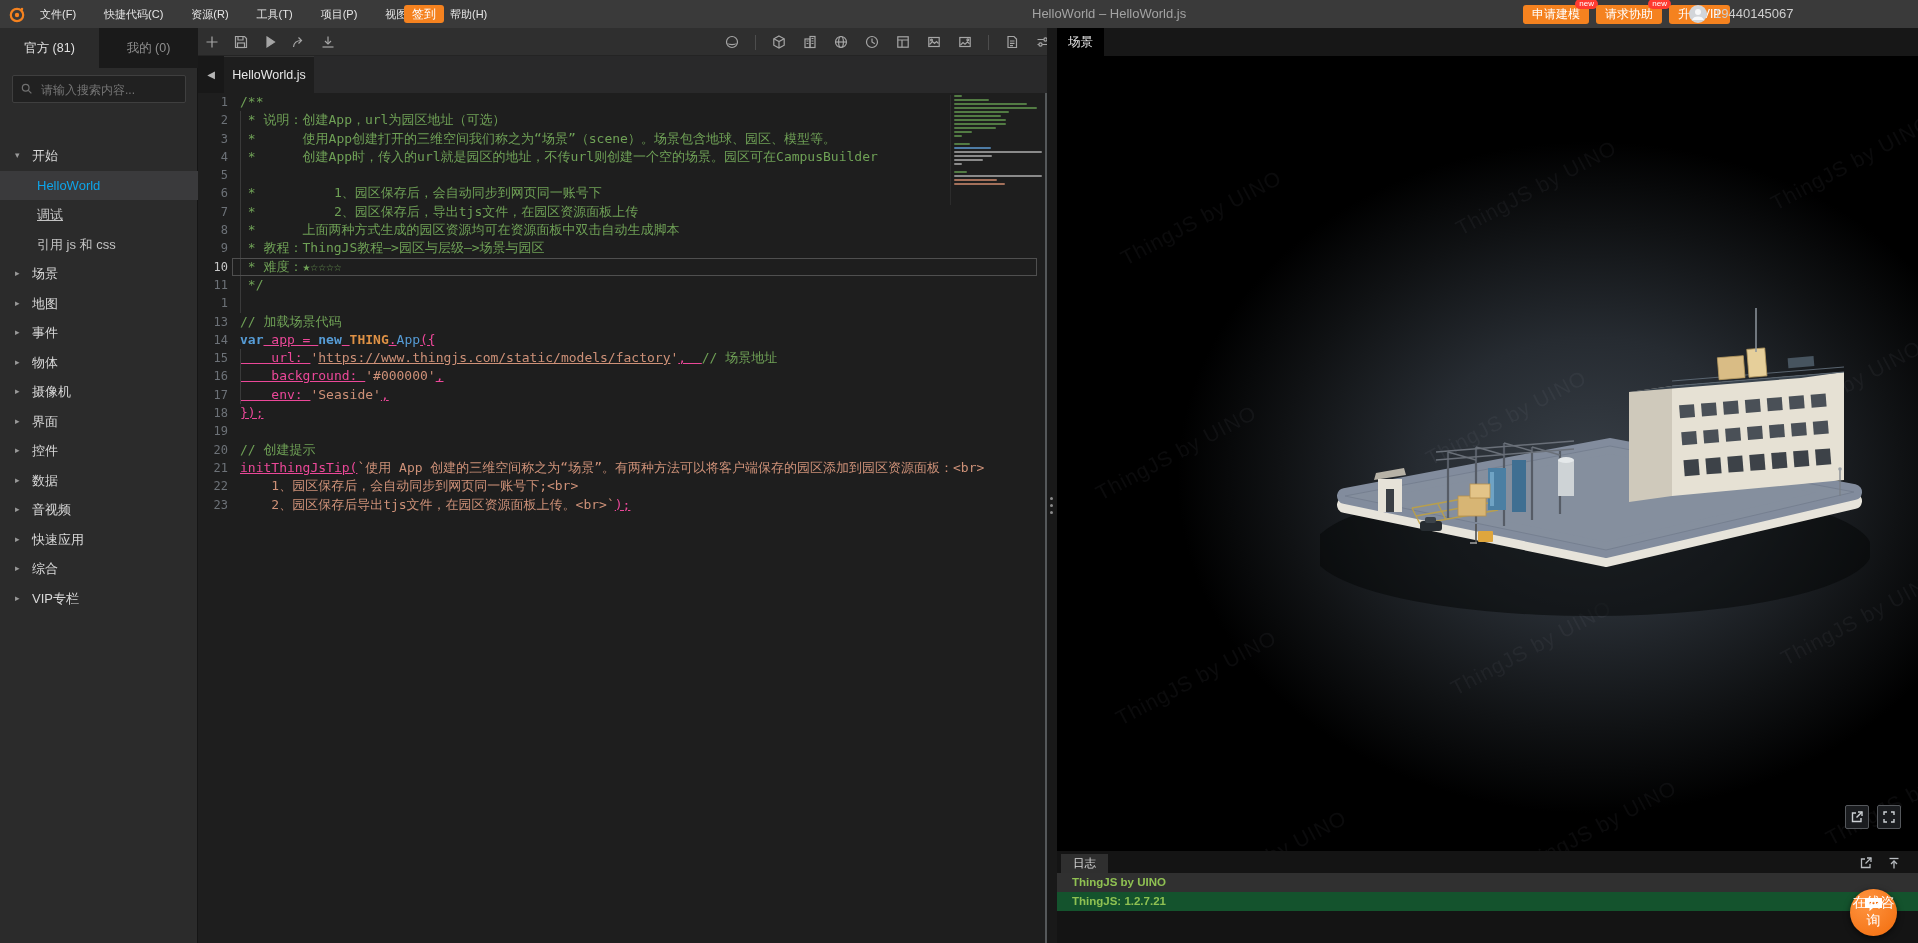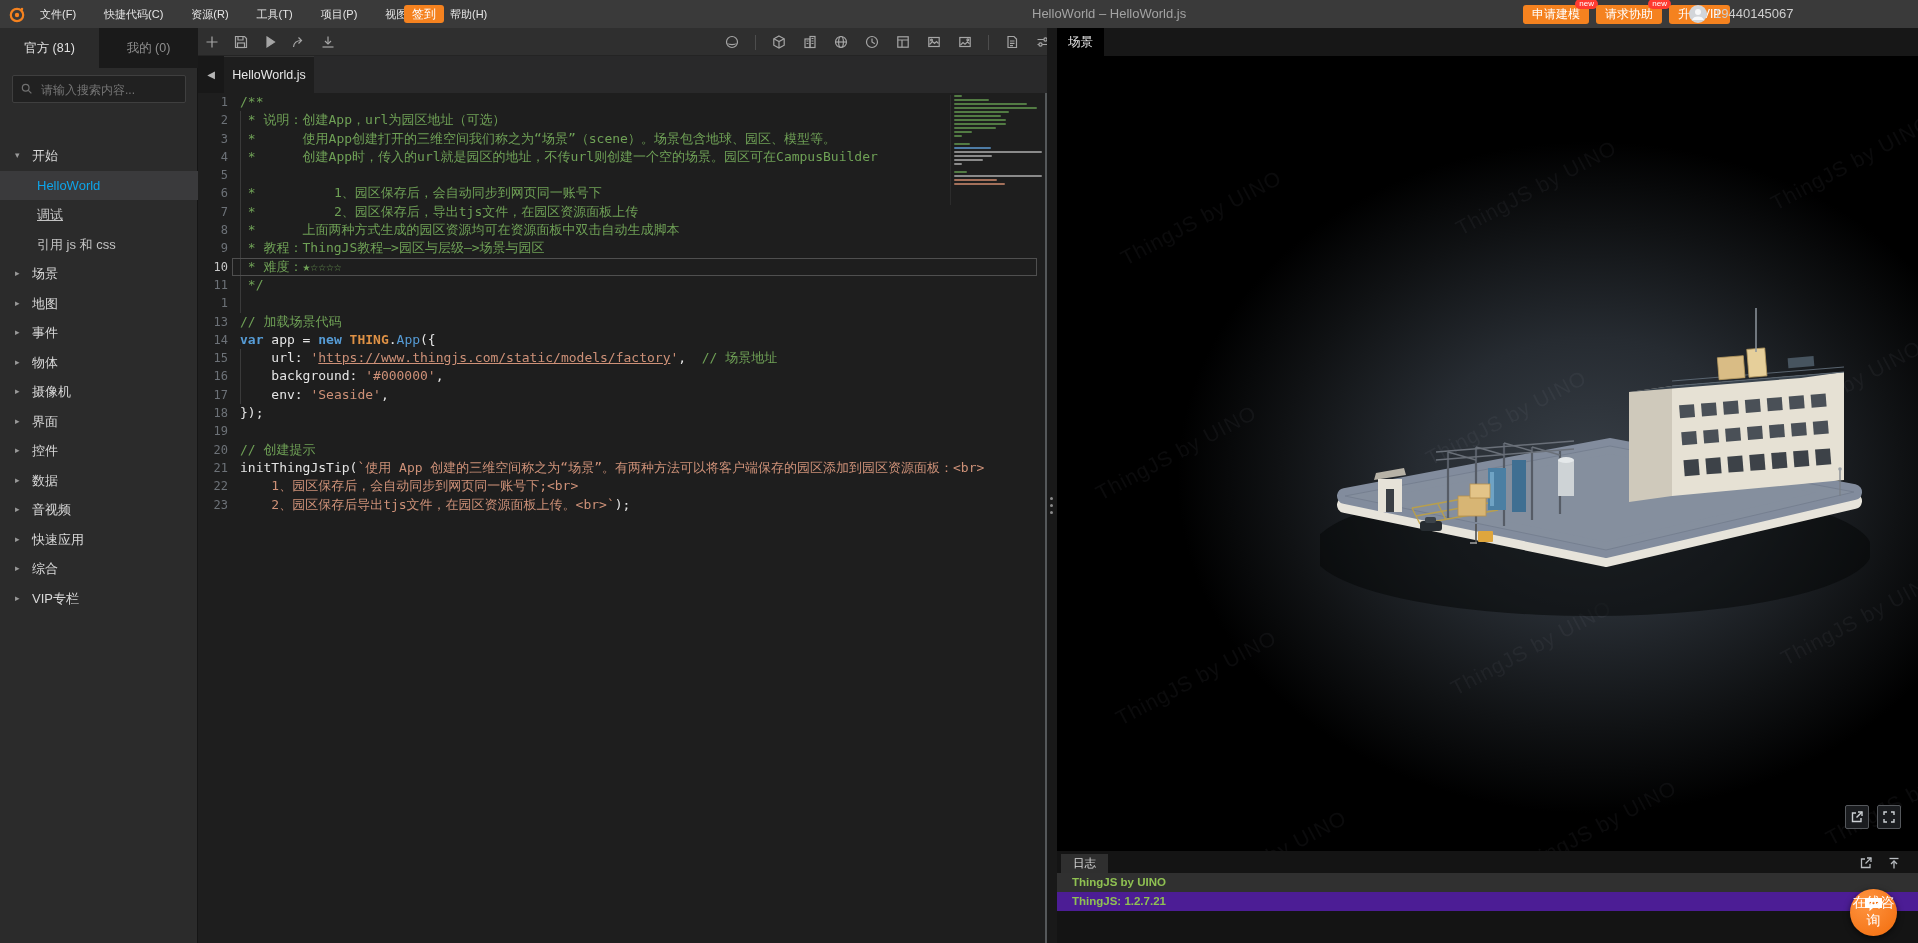--- a/index.html
+++ b/index.html
@@ -34,21 +34,21 @@
           color:#e8e8e8;font-size:12.5px;text-align:center;line-height:36px;}
   #code{left:198px;top:93px;width:849px;height:850px;background:#1e1e1e;overflow:hidden;}
   .cl-row{position:relative;display:flex;height:18.3px;line-height:18.3px;white-space:pre;
           font-family:"DejaVu Sans Mono","Liberation Mono",monospace;font-size:13px;}
   .cl-num{width:30px;text-align:right;color:#6d7278;font-size:12px;flex:none;}
   .cl-row.active .cl-num{color:#c8c8c8;}
   .cl-text{padding-left:12px;color:#d4d4d4;}
   .cl-guide{position:absolute;left:42px;top:0;bottom:0;border-left:1px solid #3a3a3a;}
   .cl-box{position:absolute;left:34px;right:10px;top:0;bottom:0;border:1px solid #4f4f4f;}
   .s-c{color:#6FA156;} .s-k{color:#569CD6;font-weight:bold;} .s-cl{color:#DE9145;font-weight:bold;}
-  .s-fn{color:#569CD6;} .s-s{color:#CE9178;} .s-u{color:#CE9178;text-decoration:underline;} .s-p{color:#e5e5e5;}
+  .s-fn{color:#569CD6;} .s-s{color:#CE9178;} .s-u{color:#CE9178;text-decoration:underline;} .s-p{color:#ec4899;text-decoration:underline;}
   #minimap{position:absolute;left:752px;top:2px;width:94px;height:110px;border-left:1px solid #2c2c2c;}
   .mm-bar{position:absolute;height:2px;border-radius:1px;}
   
   #split-line{left:1045px;top:93px;width:2px;height:850px;background:#55585a;}
   #splitter{left:1047px;top:28px;width:10px;height:915px;background:#191919;}
   .sp-dot{position:absolute;left:3px;width:3px;height:3px;border-radius:2px;background:#8a8a8a;}
   
   #rp-tabbar{left:1057px;top:28px;width:861px;height:28px;background:#171717;}
   #rp-tab{position:absolute;left:0;top:0;width:47px;height:28px;background:#000;color:#e4e4e4;
           font-size:12.5px;text-align:center;line-height:28px;}
@@ -447,21 +447,21 @@
     </span>
     <span class="log-ic" style="right:16px;">
       <svg width="16" height="16" viewBox="0 0 16 16">
           <path d="M3.5 3.5 h9"></path>
           <path d="M8 13.5 V6"></path>
           <path d="M5 9 L8 6 L11 9"></path>
         </svg>
     </span>
     <div id="log-rows">
         <div class="log-row" style="top: 22px; background: rgb(48, 48, 48); color: rgb(143, 193, 82);">ThingJS by UINO</div>
-        <div class="log-row" style="top: 41px; background: #4c1d95; color: rgb(143, 193, 82);">ThingJS: 1.2.7.21</div>
+        <div class="log-row" style="top: 41px; background: #14532d; color: rgb(143, 193, 82);">ThingJS: 1.2.7.21</div>
       </div>
   </div>
 
   <div id="chat" class="abs">
     <span class="abs" style="left:13px;top:7px;width:21px;height:17px;">
       <svg width="21" height="17" viewBox="0 0 21 17">
         <path d="M2 2 h17 v10 h-9 l-3.5 3 v-3 H2 z" fill="#fff" rx="2"></path>
         <circle cx="7" cy="7" r="1.2" fill="#f26c0c"></circle>
           <circle cx="10.5" cy="7" r="1.2" fill="#f26c0c"></circle>
           <circle cx="14" cy="7" r="1.2" fill="#f26c0c"></circle>

